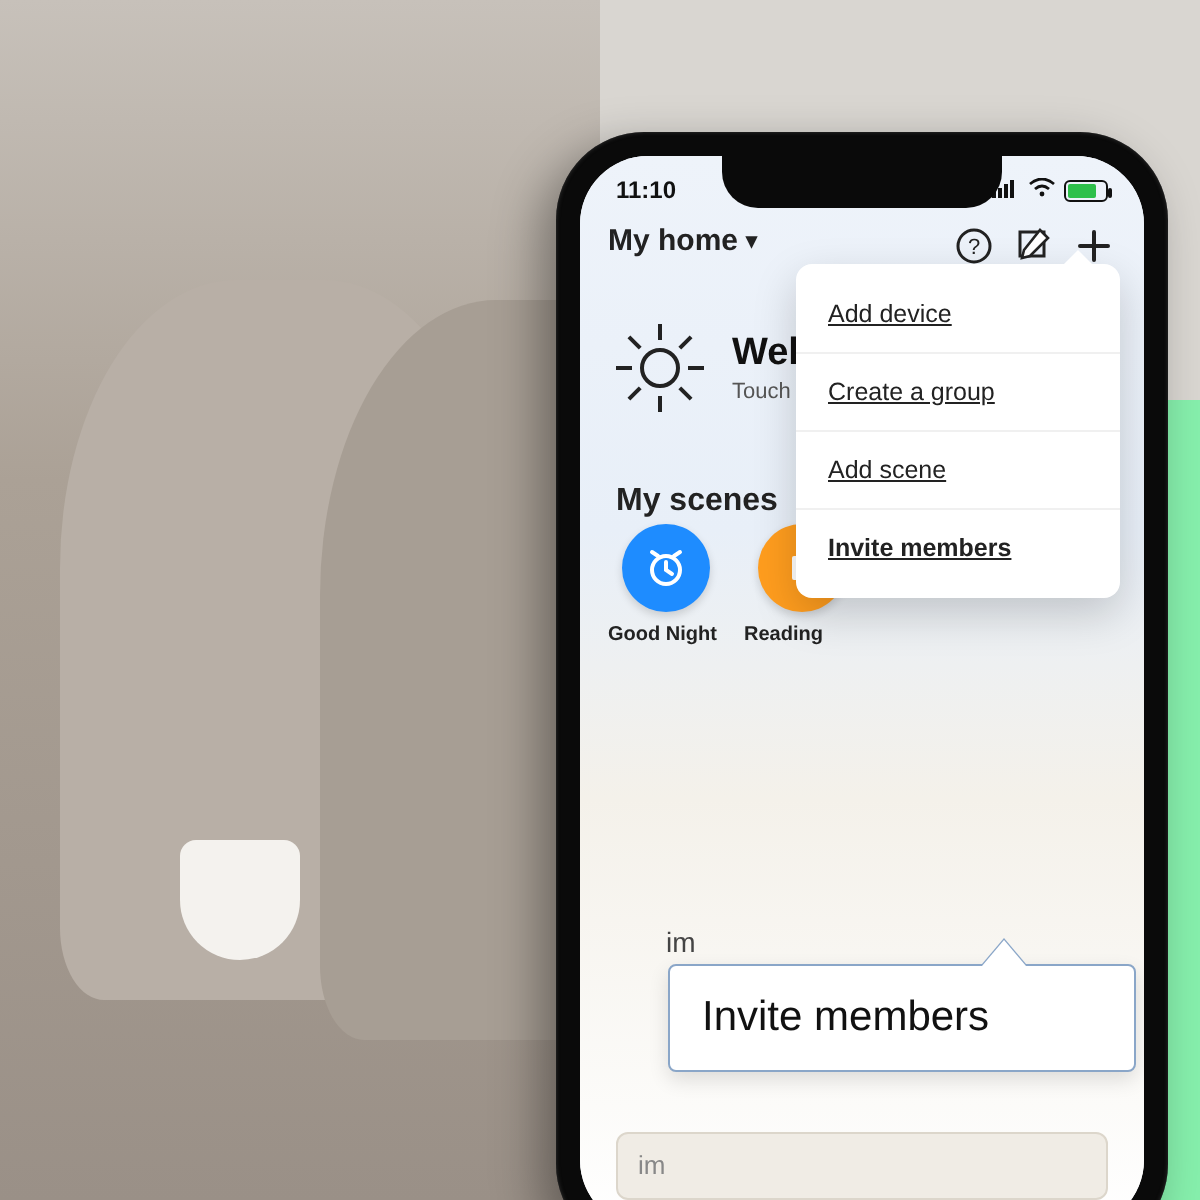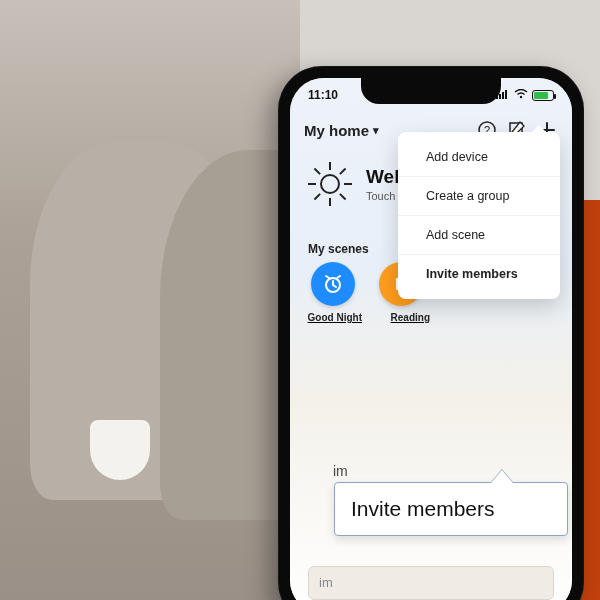--- a/index.html
+++ b/index.html
@@ -1,17 +1,17 @@
 <!DOCTYPE html>
 <html><head>
 <meta charset="utf-8">
 <style>
   * { box-sizing: border-box; margin: 0; padding: 0; }
   html, body { width: 600px; height: 600px; overflow: hidden; font-family: -apple-system, Helvetica, Arial, sans-serif; }
-  .stage { position: relative; width: 600px; height: 600px; background: #c2410c; }
+  .stage { position: relative; width: 600px; height: 600px; background: #86efac; }
   .bg-left { position:absolute; left:0; top:0; width:300px; height:600px; background: linear-gradient(180deg,#c7c1ba 0%,#aba196 40%,#9a9087 100%); }
   .bg-right-wall { position:absolute; right:0; top:0; width:300px; height:200px; background:#d9d6d1; }
   .person { position:absolute; border-radius:50% 50% 40% 40%; background:#a59b90; }
   .p1 { left:30px; top:140px; width:220px; height:360px; background:#b8afa6; border-radius:40% 40% 10% 10%; }
   .p2 { left:160px; top:150px; width:220px; height:370px; background:#a79e94; border-radius:40% 40% 10% 10%; }
   .mug { position:absolute; left:90px; top:420px; width:60px; height:60px; background:#f4f2ee; border-radius:8px 8px 30px 30px; }
 
   .phone {
     position:absolute; left:278px; top:66px; width:306px; height:560px;
     background:#0a0a0a; border-radius:44px; padding:12px;
@@ -36,58 +36,58 @@
     padding:0 18px; font-size:12px; font-weight:600; color:#111; z-index:40;
   }
   .status-right { display:flex; gap:4px; align-items:center; }
   .sig-icon, .wifi-icon { display:inline-block; }
   .batt { width:22px; height:11px; border:1px solid #111; border-radius:3px; position:relative; }
   .batt::after { content:""; position:absolute; right:-3px; top:3px; width:2px; height:5px; background:#111; border-radius:1px; }
   .batt-fill { position:absolute; left:1px; top:1px; bottom:1px; width:70%; background:#2ec04b; border-radius:1px; }
 
   .topbar {
     position:absolute; top:34px; left:0; right:0; height:36px;
-    display:flex; align-items:center; padding:0 14px; gap:8px; z-index:30;
+    display:flex; align-items:flex-start; padding:0 14px; gap:8px; z-index:30;
   }
   .home-select { font-size:15px; font-weight:600; color:#222; display:flex; align-items:center; gap:4px; }
   .chev { font-size:11px; }
   .topbar-spacer { flex:1; }
   .top-ico { width:22px; height:22px; display:flex; align-items:center; justify-content:center; color:#222; }
 
   .welcome {
     position:absolute; top:84px; left:18px; right:18px; display:flex; gap:14px; align-items:center; z-index:10;
   }
   .sun { width:44px; height:44px; position:relative; }
   .sun-core { position:absolute; left:12px; top:12px; width:20px; height:20px; border:2px solid #222; border-radius:50%; }
   .sun-ray { position:absolute; left:21px; top:0; width:2px; height:8px; background:#222; transform-origin:1px 22px; }
   .welc-text h2 { font-size:19px; font-weight:700; color:#111; }
   .welc-text p { font-size:11px; color:#555; margin-top:2px; }
 
-  .scenes-label { position:absolute; top:164px; left:18px; font-size:12px; font-weight:700; color:#222; z-index:10; }
+  .scenes-label { position:absolute; top:164px; left:18px; font-size:16px; font-weight:700; color:#222; z-index:10; }
   .scenes-row { position:absolute; top:184px; left:14px; right:14px; display:flex; gap:10px; z-index:10; }
-  .scene { width:58px; text-align:right;text-decoration:underline; }
+  .scene { width:58px; text-align:left; }
   .scene-ico { width:44px; height:44px; border-radius:50%; margin:0 auto; display:flex; align-items:center; justify-content:center; color:#fff; font-size:20px; box-shadow:0 2px 4px rgba(0,0,0,.15); }
   .scene-ico.blue { background:#1e8cff; }
   .scene-ico.orange { background:#ff9d1e; }
   .scene span { display:block; font-size:10px; color:#222; margin-top:6px; font-weight:600; }
 
   .bottom-bar { position:absolute; bottom:14px; left:18px; right:18px; height:34px; background:#f0ece5; border-radius:6px; border:1px solid #dcd6cb; font-size:13px; color:#888; padding:8px 10px; z-index:8; }
 
   .menu {
     position:absolute; top:54px; right:12px; width:162px;
     background:#fff; border-radius:8px;
     box-shadow:0 8px 22px rgba(0,0,0,.18);
     z-index:60; padding:6px 0;
   }
   .menu::before {
     content:""; position:absolute; top:-7px; right:14px;
     border-left:7px solid transparent; border-right:7px solid transparent;
     border-bottom:7px solid #fff;
   }
-  .menu-item { padding:12px 28px; font-size:12.5px; color:#222; font-weight:500; }
+  .menu-item { padding:12px 16px; font-size:12.5px; color:#222; font-weight:500;text-decoration:underline; }
   .menu-item:not(:last-child) { border-bottom:1px solid #f0f0f0; }
   .menu-item.last { font-weight:700; }
 
   .callout {
     position:absolute; left:44px; top:404px; width:234px; height:54px;
     background:#fff; border:1.5px solid #8aa6c8; border-radius:4px;
     box-shadow:0 4px 10px rgba(0,0,0,.12);
     display:flex; align-items:center; padding:0 16px;
     font-size:21px; color:#111; z-index:70;
   }

